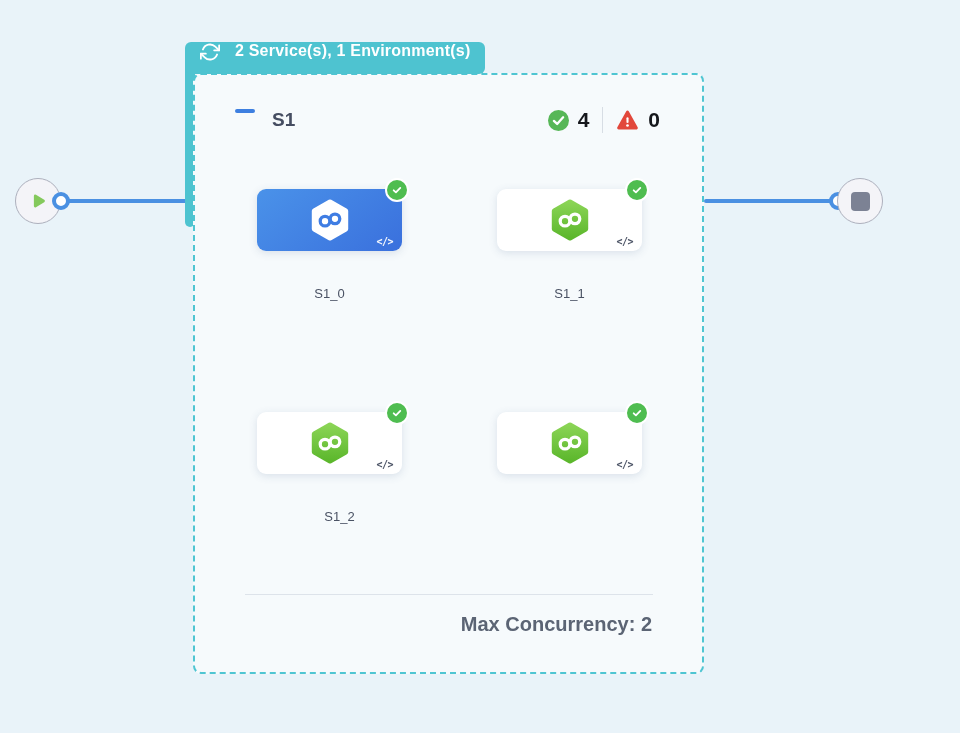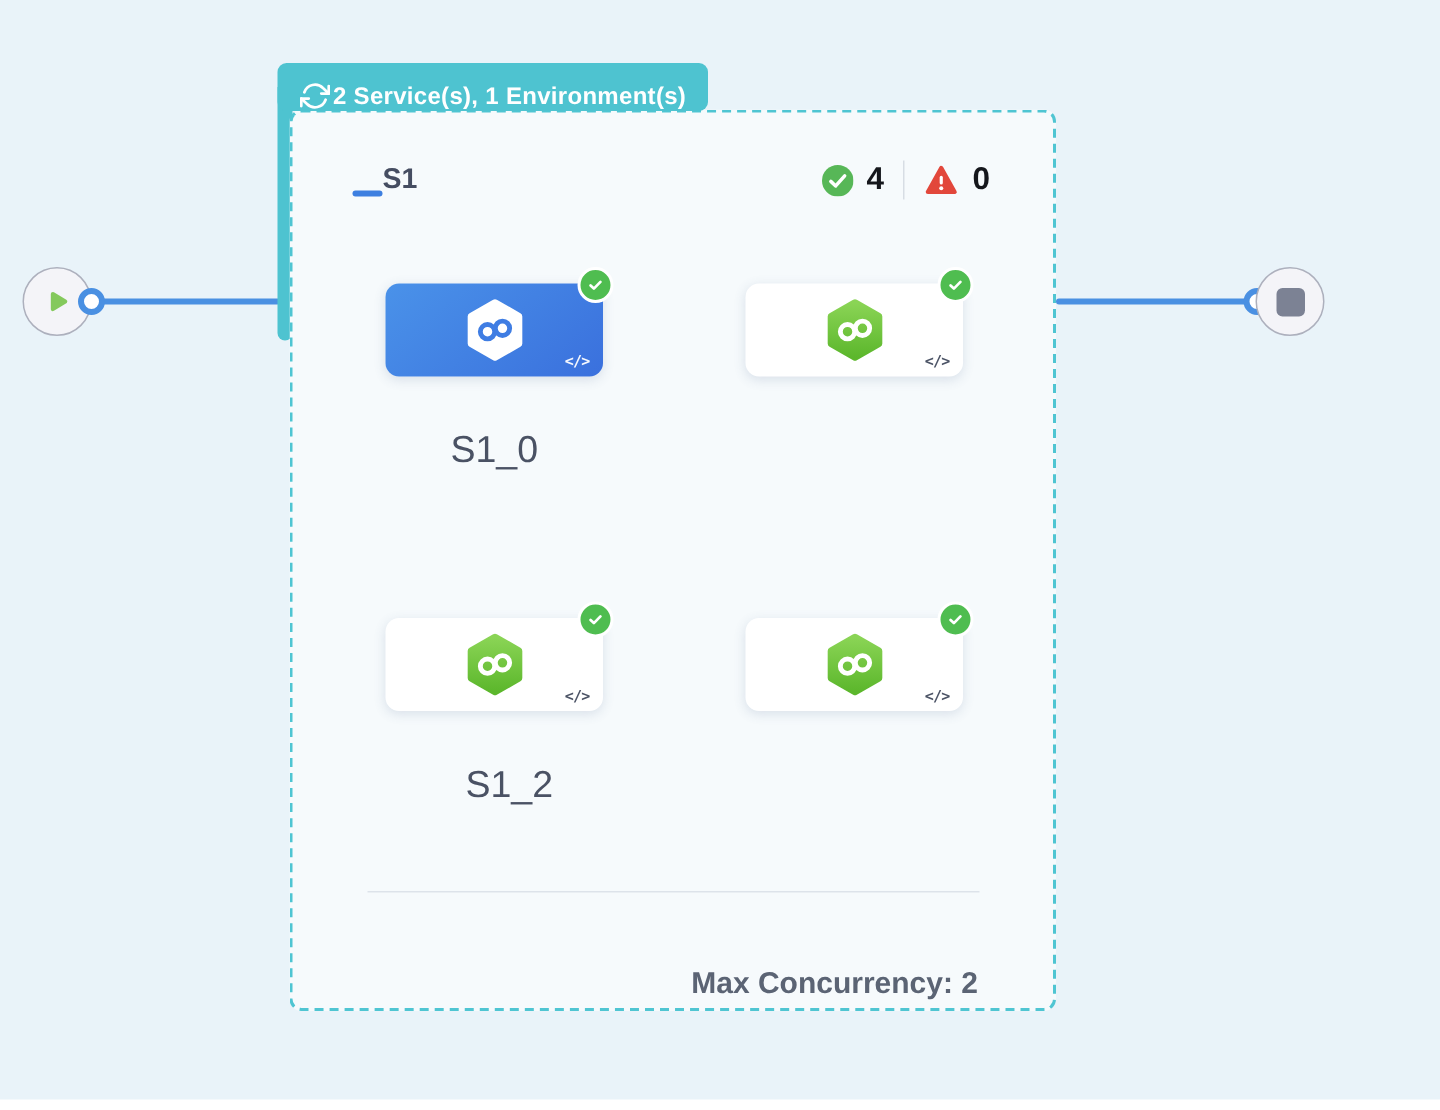--- a/index.html
+++ b/index.html
@@ -34,38 +34,38 @@
   .dot-right { left: 829px; }
 
   
   .tag-strip {
     position: absolute; left: 185px; top: 58px; width: 10px; height: 169px;
     background: #4ec3d0; border-radius: 0 0 6px 6px;
   }
   .group-badge {
     position: absolute; left: 185px; top: 42px; height: 32px;
     background: #4ec3d0; border-radius: 6px;
-    display: flex; align-items: flex-end; gap: 2px; padding: 0 15px;
+    display: flex; align-items: flex-start; gap: 15px; padding: 0 15px;
     color: #ffffff; font-size: 16px; font-weight: 600; letter-spacing: 0.2px;
     cursor: pointer; z-index: 3;
   }
 
   
   .group-container {
     position: absolute; left: 193px; top: 73px; width: 511px; height: 601px;
     border: 2px dashed #4fc5d2; border-radius: 8px;
     background: #f6fafc; z-index: 1;
   }
 
   
   .group-header {
     position: absolute; left: 40px; top: 31px; right: 42px; height: 28px;
     display: flex; align-items: center; justify-content: space-between;
   }
-  .group-title-wrap { display: flex; align-items: flex-end; }
+  .group-title-wrap { display: flex; align-items: flex-start; gap: 17px; }
   .collapse-dash { width: 20px; height: 4px; border-radius: 2px; background: #3d7fe0; cursor: pointer; }
   .group-title { font-size: 19px; font-weight: 600; color: #454d61; }
   .status-wrap { display: flex; align-items: center; gap: 9px; }
   .status-count { font-size: 21px; font-weight: 600; color: #15171c; }
   .status-divider { width: 1px; height: 26px; background: #d7dde4; margin: 0 4px; }
 
   
   .svc-card {
     position: absolute; width: 145px; height: 62px; border-radius: 9px;
     background: #ffffff; box-shadow: 0 2px 8px rgba(70, 95, 135, 0.16);
@@ -84,31 +84,31 @@
   }
   .code-glyph {
     position: absolute; right: 9px; bottom: 4px;
     font-size: 10px; font-weight: 700; color: #4c5466; letter-spacing: -0.5px;
     font-family: "DejaVu Sans Mono", monospace;
   }
   .svc-card.selected .code-glyph { color: rgba(255,255,255,0.95); }
 
   .svc-label {
     position: absolute; width: 145px; text-align: center;
-    font-size: 25px; font-weight: 500; color: #4a5264;
+    font-size: 13px; font-weight: 500; color: #4a5264;
   }
   .label-0 { left: 62px;  top: 211px; }
   .label-1 { left: 302px; top: 211px; }
   .label-2 { left: 72px;  top: 434px; }
   .label-3 { left: 302px; top: 434px; }
 
   
   .group-divider { position: absolute; left: 50px; top: 519px; width: 408px; height: 1px; background: #dde3ea; }
   .max-concurrency {
-    position: absolute; right: 50px; top: 570px;
+    position: absolute; right: 50px; top: 538px;
     font-size: 20px; font-weight: 700; color: #5b6474;
   }
 
   svg { display: block; }
 </style>
 </head>
 <body>
 
 <div class="stage">
 
@@ -253,20 +253,21 @@
           <g fill="none" stroke="#ffffff" stroke-width="1.7">
             <circle cx="9.4" cy="12.6" r="2.5"></circle>
             <circle cx="14.6" cy="11.4" r="2.5"></circle>
           </g>
         </svg>
       </span>
       <span class="code-glyph">&lt;/&gt;</span>
     </div>
 
     <div class="svc-label label-0">S1_0</div>
+    <div class="svc-label label-1">S1_1</div>
     <div class="svc-label label-2">S1_2</div>
 
     <div class="group-divider"></div>
     <div class="max-concurrency">Max Concurrency: 2</div>
   </div>
 
   <div class="bottom-strip"></div>
 </div>
 
 </body></html>

